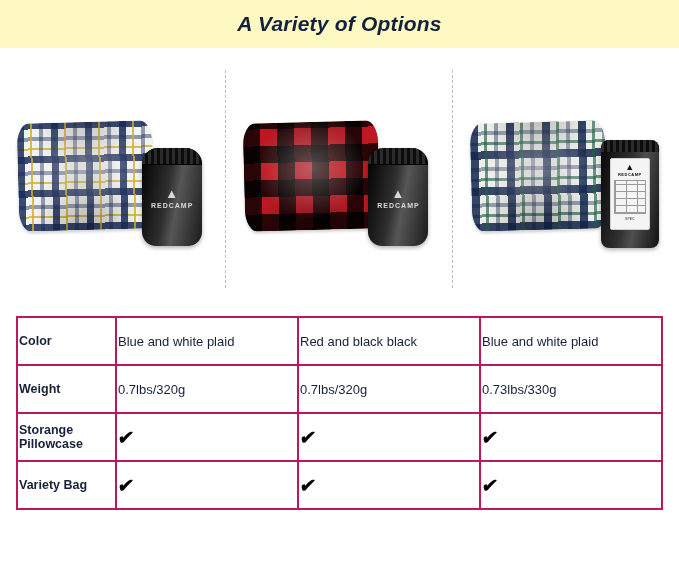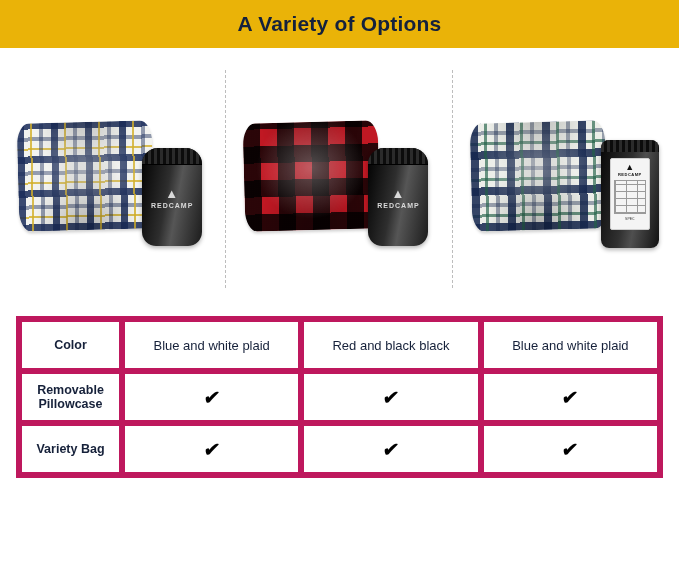--- a/index.html
+++ b/index.html
@@ -17,24 +17,25 @@
   .page {
     position: relative;
     width: 679px;
     height: 576px;
     box-sizing: border-box;
   }
 
   
   .banner {
     height: 48px;
-    background: #eab308;
+    background: #fef9c3;
     display: flex;
     align-items: center;
     justify-content: center;
+    font-style: italic;
   }
   .banner-title {
     font-size: 21px;
     font-weight: bold;
     color: #14213d;
     letter-spacing: 0.2px;
   }
 
   
   .products {
@@ -238,23 +239,22 @@
   
   .table-wrap {
     margin: 6px 16px 0 16px;
   }
   table.spec {
     width: 100%;
     border-collapse: collapse;
     table-layout: fixed;
   }
   table.spec td {
-    border: 6px solid #be185d;
+    border: 2px solid #be185d;
     height: 44px;
-    text-align: center;
     vertical-align: middle;
     font-size: 13px;
     color: #16213a;
   }
   table.spec td.rowhead {
     width: 95px;
     font-weight: bold;
     font-size: 12.5px;
     line-height: 14px;
   }
@@ -326,21 +326,27 @@
   <div class="table-wrap">
     <table class="spec">
       <tbody>
         <tr>
           <td class="rowhead">Color</td>
           <td>Blue and white plaid</td>
           <td>Red and black black</td>
           <td>Blue and white plaid</td>
         </tr>
         <tr>
-          <td class="rowhead">Removable Pillowcase</td>
+          <td class="rowhead">Weight</td>
+          <td>0.7lbs/320g</td>
+          <td>0.7lbs/320g</td>
+          <td>0.73lbs/330g</td>
+        </tr>
+        <tr>
+          <td class="rowhead">Storange Pillowcase</td>
           <td><span class="check">✔</span></td>
           <td><span class="check">✔</span></td>
           <td><span class="check">✔</span></td>
         </tr>
         <tr>
           <td class="rowhead">Variety Bag</td>
           <td><span class="check">✔</span></td>
           <td><span class="check">✔</span></td>
           <td><span class="check">✔</span></td>
         </tr>

